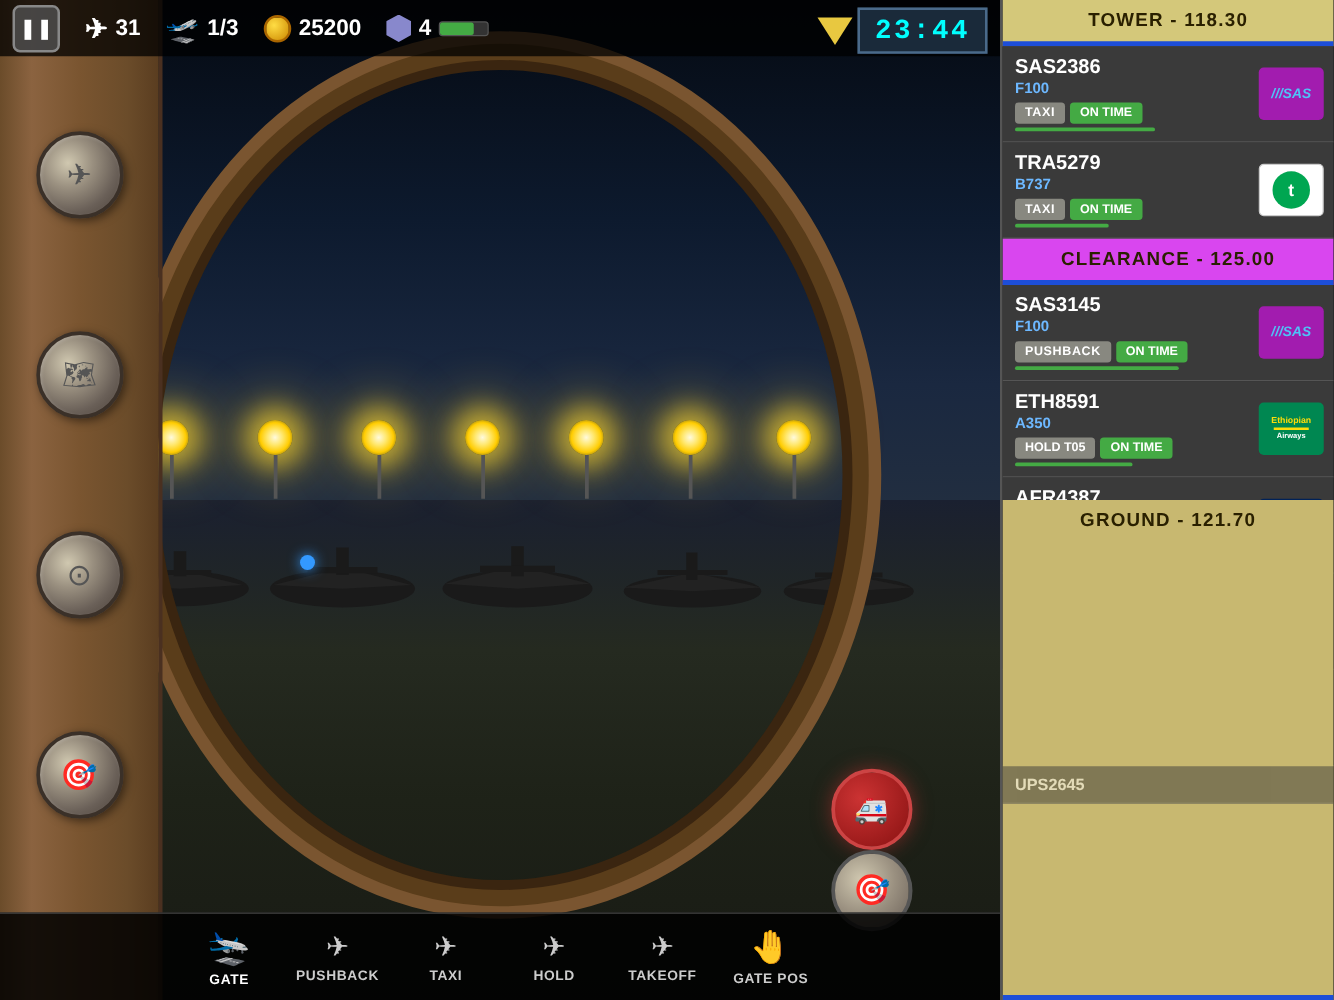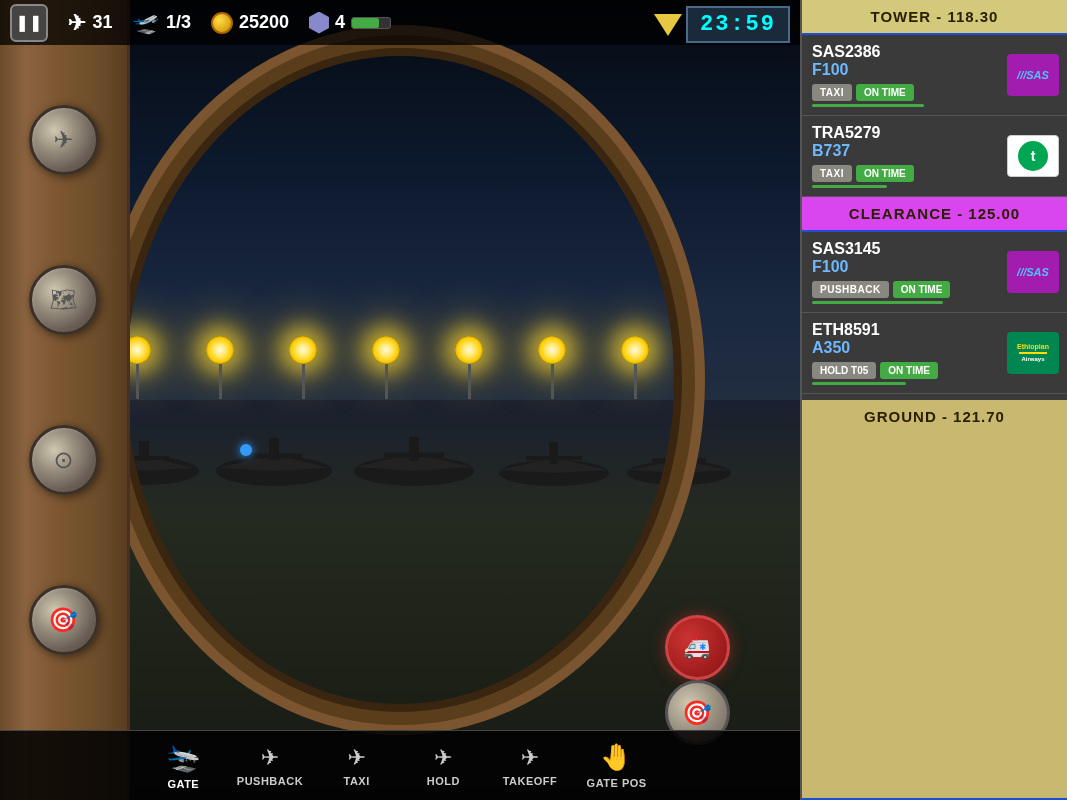--- a/index.html
+++ b/index.html
@@ -294,21 +294,21 @@
     #right-panel::-webkit-scrollbar { width: 0; }
 
     .frequency-header {
       background: #d4c87a;
       color: #2a2000;
       text-align: center;
       font-weight: bold;
       font-size: 15px;
       padding: 8px 0;
       letter-spacing: 1px;
-      border-bottom: 2px solid #1d4ed8;
+      border-bottom: 4px solid #1d4ed8;
     }
 
     .frequency-header.ground {
       background: #c8b870;
     }
 
     .frequency-header.clearance {
       background: #d946ef;
     }
 
@@ -326,21 +326,21 @@
     }
 
     .flight-callsign {
       color: white;
       font-size: 16px;
       font-weight: bold;
     }
 
     .flight-type {
       color: #6db8ff;
-      font-size: 16px;
+      font-size: 12px;
       font-weight: bold;
     }
 
     .flight-buttons {
       display: flex;
       gap: 4px;
       margin-top: 5px;
     }
 
     .btn-action {
@@ -574,21 +574,21 @@
     </div>
     <div class="top-bar-item">
       <span class="shield-icon"></span>
       <span>4</span>
       <div style="width:40px;height:12px;background:#333;border:1px solid #555;border-radius:3px;">
         <div style="width:70%;height:100%;background:#44aa44;border-radius:2px;"></div>
       </div>
     </div>
     <div id="clock-display">
       <div class="clock-triangle"></div>
-      <div class="clock-box">23:59</div>
+      <div class="clock-box">23:44</div>
     </div>
   </div>
 
   <div id="left-frame">
     <div class="side-button">
       <span class="side-button-icon">✈</span>
     </div>
     <div class="side-button">
       <span class="side-button-icon" style="font-size:22px;">🗺</span>
     </div>
@@ -760,14 +760,19 @@
       </div>
       <div class="progress-bar" style="width:30%"></div>
     </div>
     <div class="airline-logo logo-olympic">
       <div style="display:flex;align-items:center;justify-content:center;width:100%;height:100%;">
         <span style="font-size:8px;color:#0066cc;text-align:center;font-weight:bold;">🏛 OLYMPIC</span>
       </div>
     </div>
   </div>
 
+  <div class="flight-card" style="opacity:0.5;height:30px;overflow:hidden;">
+    <div class="flight-card-info">
+      <div class="flight-callsign" style="font-size:13px;color:white;">UPS2645</div>
+    </div>
+  </div>
 
 </div>
 
 </body></html>

